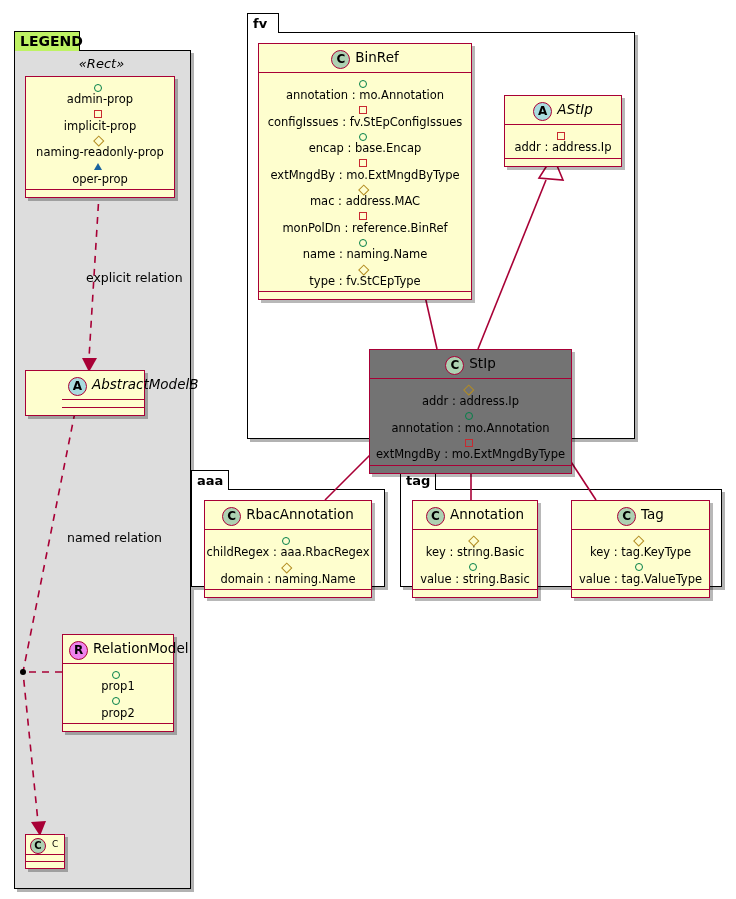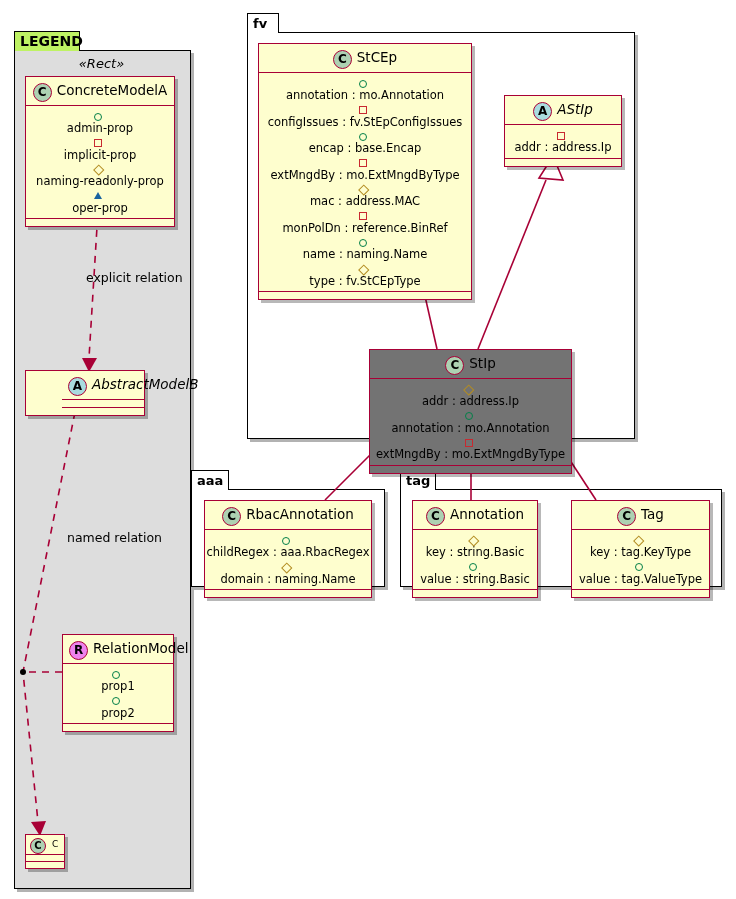--- a/index.html
+++ b/index.html
@@ -206,23 +206,20 @@
     <span>LEGEND</span>
     <svg class="fold" width="14" height="21" style="position:absolute;right:-14px;top:-1.5px;">
       <path d="M0,0 L13,20 L0,20 Z" fill="#dddddd" stroke="#000000" stroke-width="1.5"></path>
     </svg>
   </div>
   <div class="package legend-pkg" style="left:14px; top:50px; width:177px; height:839px;"></div>
 
   <div class="stereotype" style="left:24px; top:56px; width:155px;">«Rect»</div>
 
   <div class="cls" style="left:25px; top:76px; width:150px;">
-    <div class="title">
-      <span class="kind c">C</span><span>ConcreteModelA</span>
-    </div>
     <div class="attrs">
       <div class="attr">
         <span class="vis circle"></span>
         <span class="attr-text">admin-prop</span>
       </div>
       <div class="attr">
         <span class="vis square"></span>
         <span class="attr-text">implicit-prop</span>
       </div>
       <div class="attr">
@@ -276,21 +273,21 @@
   <div class="pkg-tab" style="left:247px; top:13px; width:32px;">
     <span>fv</span>
     <svg class="fold" width="14" height="21" style="position:absolute;right:-14px;top:-1.5px;">
       <path d="M0,0 L13,20 L0,20 Z" fill="#ffffff" stroke="#000000" stroke-width="1.5"></path>
     </svg>
   </div>
   <div class="package" style="left:247px; top:32px; width:388px; height:407px;"></div>
 
   <div class="cls" style="left:258px; top:43px; width:214px;">
     <div class="title">
-      <span class="kind c">C</span><span>StCEp</span>
+      <span class="kind c">C</span><span>BinRef</span>
     </div>
     <div class="attrs">
       <div class="attr">
         <span class="vis circle"></span>
         <span class="attr-text">annotation : mo.Annotation</span>
       </div>
       <div class="attr">
         <span class="vis square"></span>
         <span class="attr-text">configIssues : fv.StEpConfigIssues</span>
       </div>

